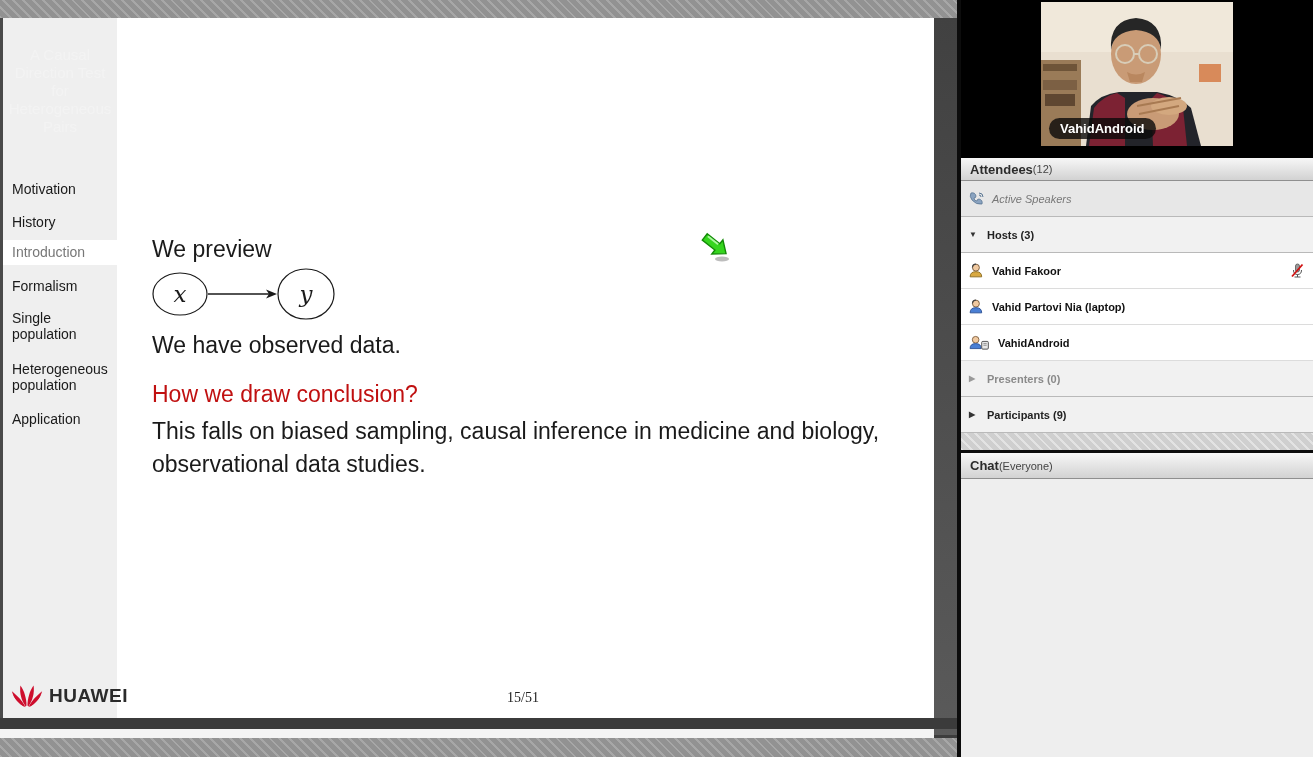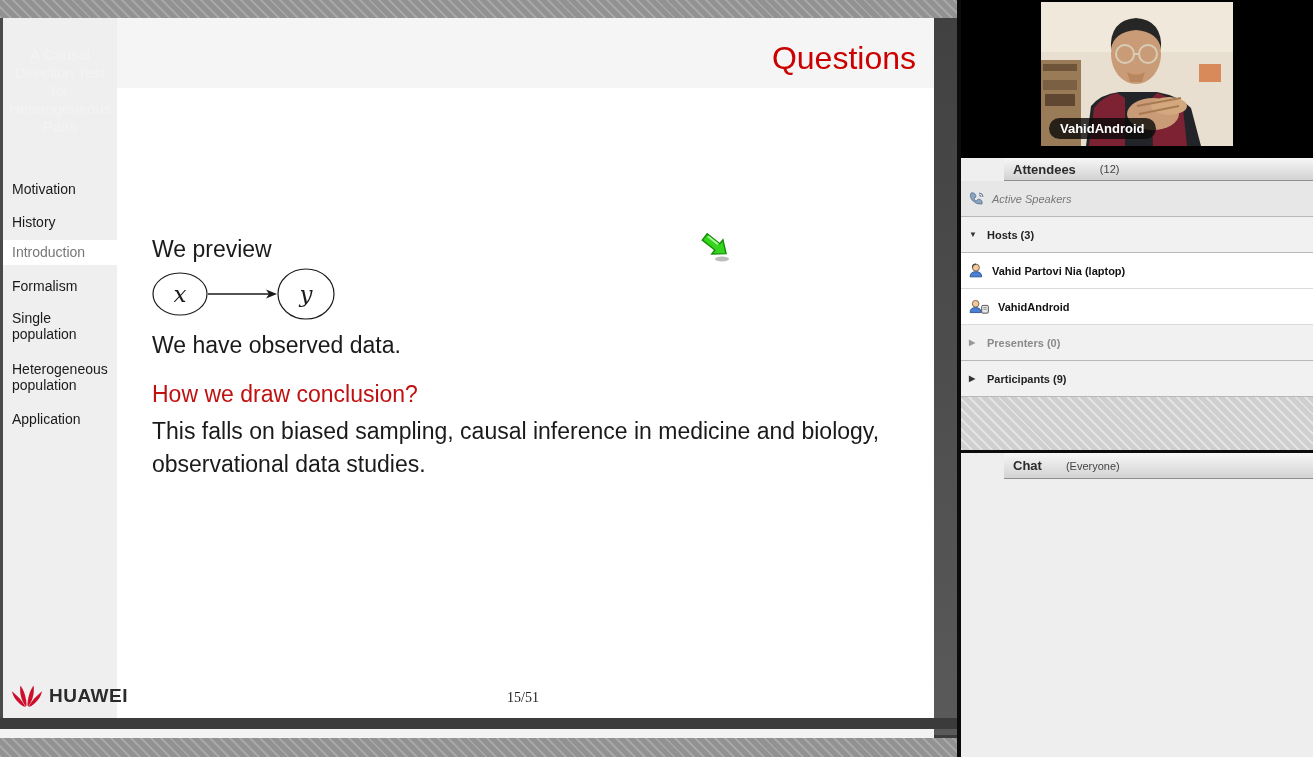--- a/index.html
+++ b/index.html
@@ -41,21 +41,21 @@
   #pointer{position:absolute;left:695px;top:213px;}
 
   
   #right-panel{position:absolute;left:961px;top:0;width:352px;height:757px;background:#efefef;padding-left:25px;}
   #video-pod{position:absolute;left:0;top:0;width:352px;height:158px;background:#000;}
   #video{position:absolute;left:80px;top:2px;width:192px;height:144px;overflow:hidden;}
   #video-name{position:absolute;left:8px;bottom:7px;background:rgba(10,10,10,.8);
               color:#fff;font-size:13px;font-weight:bold;padding:3px 11px;border-radius:11px;}
 
   .pod-header{height:23px;background:linear-gradient(180deg,#f7f7f7,#d2d2d2);
-              border-bottom:1px solid #8f8f8f;display:flex;align-items:center;padding:0 9px;gap:24px;margin-left:43px;}
+              border-bottom:1px solid #8f8f8f;display:flex;align-items:center;padding:0 9px;gap:0;}
   .pod-title{font-size:13px;font-weight:bold;color:#2b2b2b;}
   .pod-count{font-size:11px;color:#444;}
 
   #attendees-pod{position:absolute;left:0;top:158px;width:352px;height:292px;background:#efefef;
                  display:flex;flex-direction:column;}
   .att-row{height:36px;display:flex;align-items:center;padding:0 8px;gap:8px;
            border-bottom:1px solid #b9b9b9;font-size:11px;}
   .att-row.speakers{background:#e7e7e7;color:#777;font-style:italic;}
   .att-row.group{background:#f1f1f1;color:#222;font-weight:bold;}
   .att-row.group.dim{color:#8a8a8a;}
@@ -90,23 +90,20 @@
       </div>
       <div class="nav-item" style="top:160px">Motivation</div>
       <div class="nav-item" style="top:193px">History</div>
       <div class="nav-item active" style="top:222px">Introduction</div>
       <div class="nav-item" style="top:257px">Formalism</div>
       <div class="nav-item" style="top:289px">Single population</div>
       <div class="nav-item" style="top:340px">Heterogeneous population</div>
       <div class="nav-item" style="top:390px">Application</div>
     </div>
 
-    <div id="slide-header">
-      <div id="slide-title">Questions</div>
-    </div>
 
     <div class="slide-text" style="left:149px;top:218px">We preview</div>
 
     <svg width="195" height="54" style="position:absolute;left:148px;top:250px">
       <ellipse cx="29" cy="26" rx="27" ry="21" fill="none" stroke="#1a1a1a" stroke-width="1.2"></ellipse>
       <ellipse cx="155" cy="26" rx="28" ry="25" fill="none" stroke="#1a1a1a" stroke-width="1.2"></ellipse>
       <line x1="57" y1="26" x2="118" y2="26" stroke="#1a1a1a" stroke-width="1.3"></line>
       <path d="M126,26 L115,21.5 L118,26 L115,30.5 Z" fill="#1a1a1a"></path>
       <text x="29" y="34" text-anchor="middle" font-family="DejaVu Serif,serif" font-style="italic" font-size="23" fill="#1a1a1a">x</text>
       <text x="155" y="34" text-anchor="middle" font-family="DejaVu Serif,serif" font-style="italic" font-size="23" fill="#1a1a1a">y</text>
@@ -191,20 +188,35 @@
           <path d="M10,3 Q12,3 12,5 M10,1 Q14,1 14,5" fill="none" stroke="#5a7693" stroke-width="1"></path>
         </svg>
         <span>Active Speakers</span>
       </div>
 
       <div class="att-row group">
         <span class="tri">▼</span>
         <span>Hosts (3)</span>
       </div>
 
+      <div class="att-row member">
+        <svg width="15" height="15" viewBox="0 0 13 13">
+          <circle cx="6" cy="4" r="3" fill="#f0c9a0" stroke="#7a5a3a" stroke-width=".8"></circle>
+          <path d="M1,12 Q1,7.5 6,7.5 Q11,7.5 11,12 Z" fill="#d9a941" stroke="#8a6a20" stroke-width=".8"></path>
+          <path d="M3,4 Q3,1 6,1" fill="none" stroke="#444" stroke-width="1"></path>
+        </svg>
+        <span>Vahid Fakoor</span>
+        <svg class="mic-right" width="15" height="16" viewBox="0 0 15 16">
+          <rect x="5.5" y="1" width="4" height="8" rx="2" fill="#9a9a9a" stroke="#555" stroke-width=".8"></rect>
+          <path d="M3.5,7 Q3.5,11.5 7.5,11.5 Q11.5,11.5 11.5,7" fill="none" stroke="#555" stroke-width="1"></path>
+          <line x1="7.5" y1="11.5" x2="7.5" y2="14" stroke="#555" stroke-width="1"></line>
+          <line x1="4.5" y1="14" x2="10.5" y2="14" stroke="#555" stroke-width="1"></line>
+          <line x1="2" y1="13.5" x2="12.5" y2="1.5" stroke="#d01010" stroke-width="1.8"></line>
+        </svg>
+      </div>
 
       <div class="att-row member">
         <svg width="15" height="15" viewBox="0 0 13 13">
           <circle cx="6" cy="4" r="3" fill="#f0c9a0" stroke="#7a5a3a" stroke-width=".8"></circle>
           <path d="M1,12 Q1,7.5 6,7.5 Q11,7.5 11,12 Z" fill="#4a7fd4" stroke="#2a4f94" stroke-width=".8"></path>
           <path d="M3,4 Q3,1 6,1" fill="none" stroke="#444" stroke-width="1"></path>
         </svg>
         <span>Vahid Partovi Nia (laptop)</span>
       </div>
 

